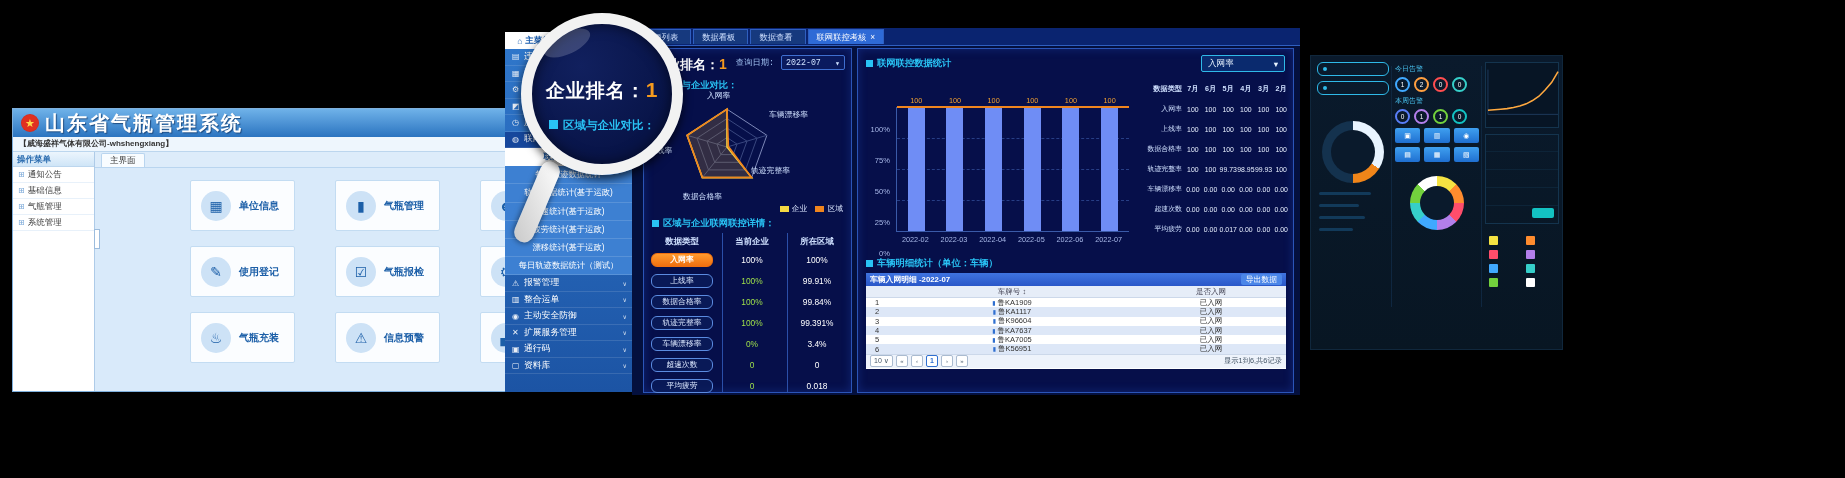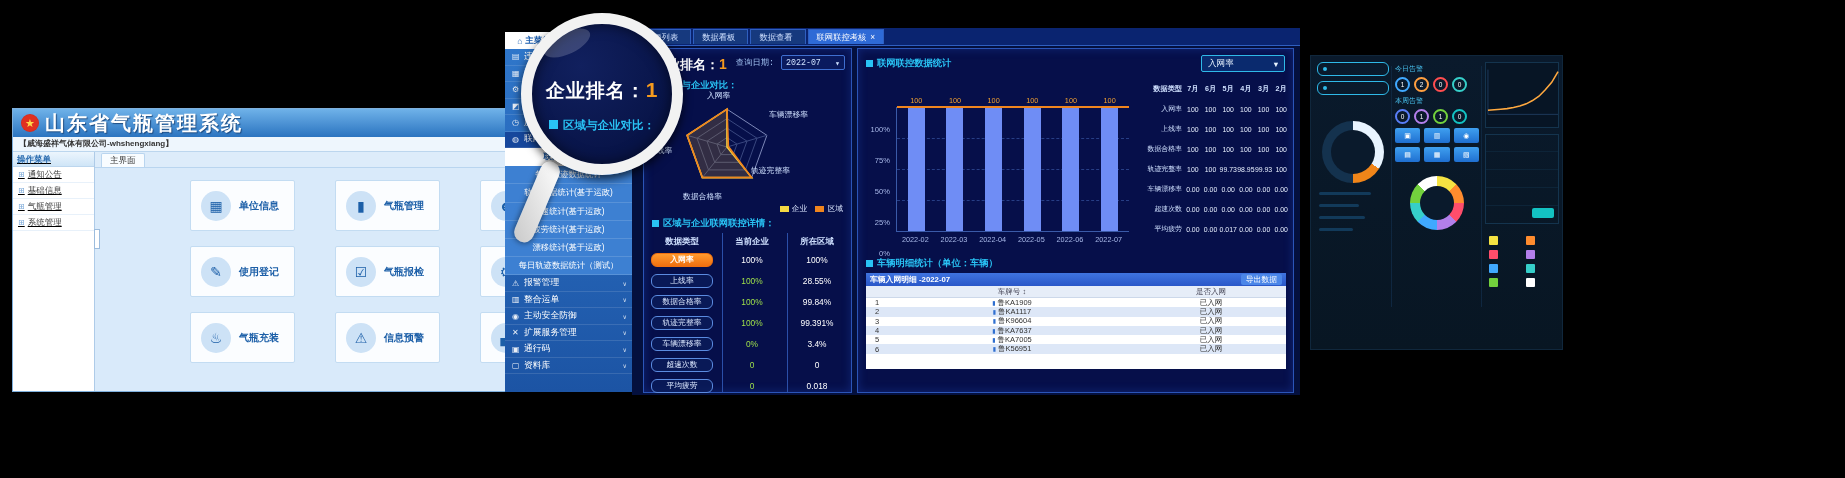--- a/index.html
+++ b/index.html
@@ -10,21 +10,21 @@
       border:1px solid #7fb0dd;box-sizing:border-box;}
   .lw-title{height:28px;background:linear-gradient(#6fb2e9,#2b74c0);display:flex;align-items:center;
       padding-left:8px;gap:6px;}
   .lw-emblem{width:18px;height:18px;border-radius:50%;background:radial-gradient(#e03020 60%,#a81010);
       color:#ffd84a;font-size:11px;line-height:18px;text-align:center;}
   .lw-title-text{color:#fff;font-size:20px;font-weight:bold;letter-spacing:2px;
       text-shadow:1px 1px 1px rgba(20,60,110,.8);}
   .lw-company{height:14px;background:#eef6fd;border-bottom:1px solid #bcd6ee;font-size:8px;
       color:#333;line-height:14px;padding-left:6px;font-weight:bold;}
   .lw-body{display:flex;height:241px;}
-  .lw-side{width:81px;background:#fff;border-right:1px solid #aecbe8;text-decoration:underline;}
+  .lw-side{width:81px;background:#fff;border-right:1px solid #aecbe8;}
   .lw-side-head{height:14px;background:linear-gradient(#ecf5fd,#cfe5f7);border-bottom:1px solid #bcd6ee;
       font-size:8.5px;font-weight:bold;color:#2c6db0;line-height:14px;padding-left:4px;}
   .lw-item{height:15px;font-size:8.5px;color:#444;line-height:15px;padding-left:5px;
       border-bottom:1px solid #e8f1fa;cursor:pointer;}
   .lw-item .pm{color:#7aa8d8;margin-right:3px;font-size:8px;}
   .lw-main{flex:1;position:relative;}
   .lw-tabs{height:15px;background:#ddecfa;border-bottom:1px solid #b9d5ef;display:flex;align-items:center;}
   .lw-tab{height:13px;background:#f8fcff;border:1px solid #b9d5ef;border-bottom:none;font-size:8.5px;
       color:#333;line-height:13px;padding:0 8px;margin-left:6px;border-radius:2px 2px 0 0;}
   .lw-content{position:relative;height:226px;background:#d9eafa;}
@@ -473,21 +473,21 @@
               </span>
             <span class="c2 vcomp">100%</span>
             <span class="c3 vreg">100%</span>
           </div>
 
           <div class="drow">
             <span class="c1">
                 <span class="pill">上线率</span>
               </span>
             <span class="c2 vcomp">100%</span>
-            <span class="c3 vreg">28.55%</span>
+            <span class="c3 vreg">99.91%</span>
           </div>
 
           <div class="drow">
             <span class="c1">
                 <span class="pill">数据合格率</span>
               </span>
             <span class="c2 vcomp">100%</span>
             <span class="c3 vreg">99.84%</span>
           </div>
 
@@ -718,20 +718,29 @@
             <span class="vt-plate"><span class="plic">▮</span><span>鲁KA7005</span></span>
             <span class="vt-status">已入网</span>
           </div>
 
           <div class="vt-row">
             <span class="vt-no">6</span>
             <span class="vt-plate"><span class="plic">▮</span><span>鲁K56951</span></span>
             <span class="vt-status">已入网</span>
           </div>
         </div>
+        <div class="vt-pag">
+          <span class="pag-sel"><span>10</span> <span>∨</span></span>
+          <span class="pag-btn">«</span>
+          <span class="pag-btn">‹</span>
+          <span class="pag-btn pag-cur">1</span>
+          <span class="pag-btn">›</span>
+          <span class="pag-btn">»</span>
+          <span class="pag-sum">显示1到6,共6记录</span>
+        </div>
       </div>
     </div>
   </div>
 </div>
 
 <div class="abs rw">
   <div class="rw-body">
     <div class="rw-vline" style="left:80px;"></div>
     <div class="rw-vline" style="left:170px;"></div>
     <div class="rw-col rw-colA">

